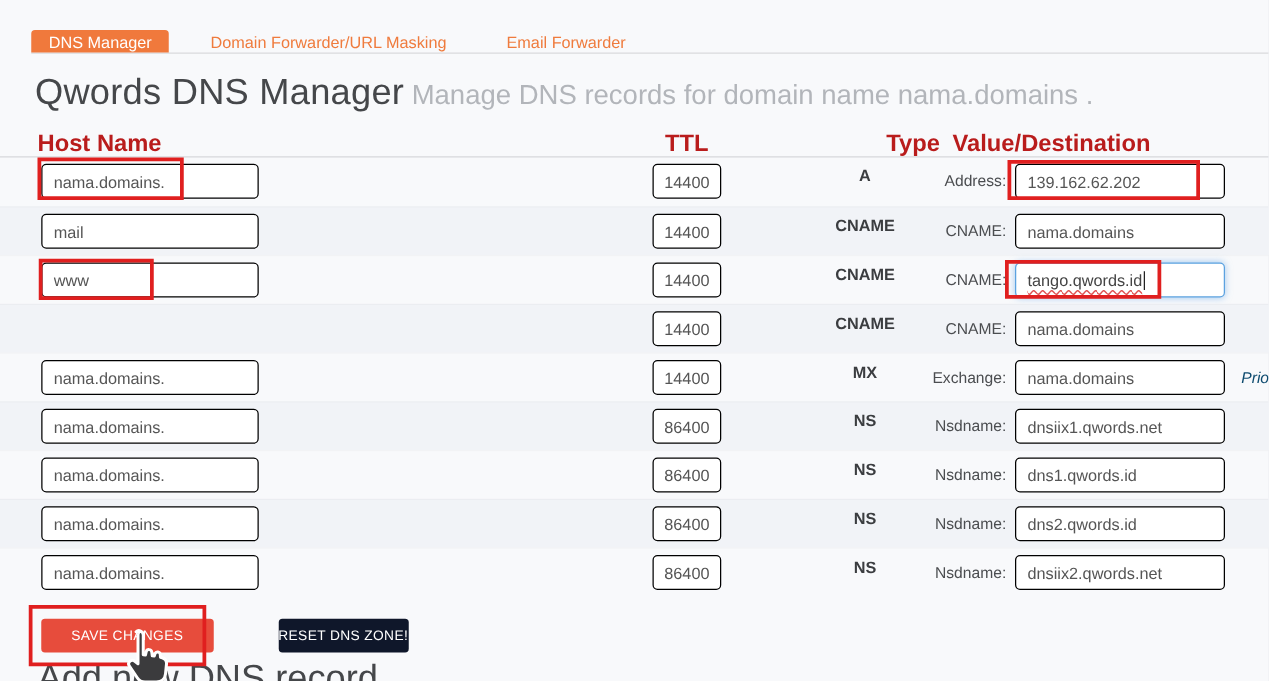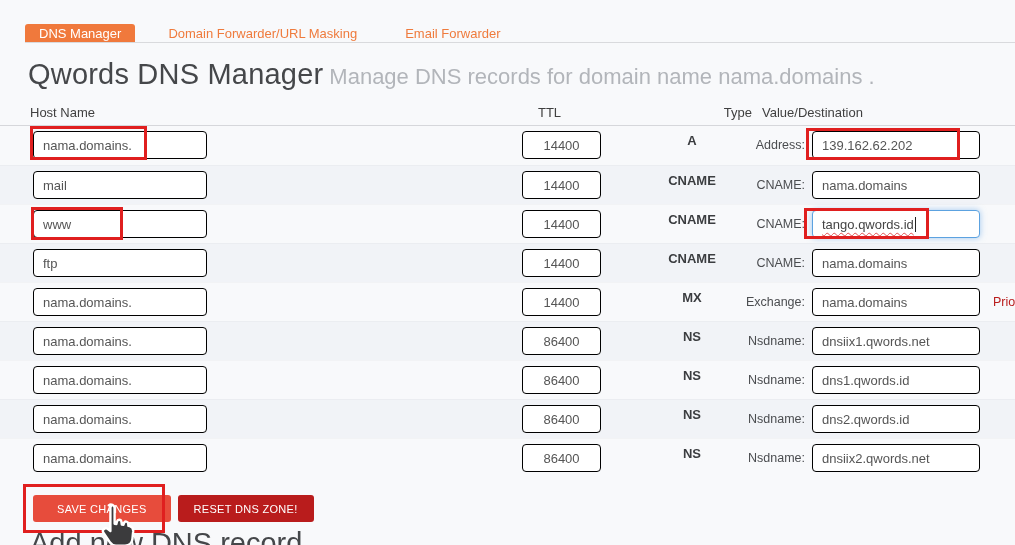--- a/index.html
+++ b/index.html
@@ -24,49 +24,49 @@
     background:#f0793c; color:#ffffff; border-radius:3px 3px 0 0;
     padding:0 14px; margin-right:16px;
   }
   
   .pagehead{ position:absolute; left:28px; top:58px; white-space:nowrap; }
   .pagehead .title{ font-size:29px; font-weight:500; color:#45474a; letter-spacing:.2px; }
   .pagehead .subtitle{ font-size:22px; font-weight:400; color:#b2b5ba; margin-left:6px;text-align:right; }
   
   .thead{
     position:absolute; left:0; right:0; top:100px; height:26px;
-    border-bottom:1px solid #d6d7db; font-size:13px; font-weight:400; color:#404040;
+    border-bottom:1px solid #d6d7db; font-size:19px; font-weight:700; color:#b91c1c;
   }
   .thead .h-host{ position:absolute; left:30px; top:5px; }
   .thead .h-ttl{ position:absolute; left:522px; width:55px; top:5px; text-align:center; }
   .thead .h-type{ position:absolute; left:632px; width:120px; top:5px; text-align:right; }
   .thead .h-value{ position:absolute; left:762px; top:5px; }
   
   .rows{ position:absolute; left:0; right:0; top:126px; }
   .row{ position:relative; height:39px; border-top:1px solid rgba(0,0,0,0.025); }
   .row:first-child{ border-top:none; }
   .row:nth-child(even){ background:#f1f3f7; }
   .inp{
     position:absolute; height:28px; background:#ffffff;
     border:1px solid #000000; border-radius:4px;
     font-family:"Liberation Sans", sans-serif; font-size:13px; color:#555;
     padding:0 9px; outline:none;
   }
   .inp.host{ left:33px; top:5px; width:174px; }
-  .inp.ttl{ left:522px; top:5px; width:79px; text-align:center; padding:0 4px; }
+  .inp.ttl{ left:522px; top:5px; width:55px; text-align:center; padding:0 4px; }
   .inp.val{ left:812px; top:5px; width:168px; }
   .type{
     position:absolute; left:632px; width:120px; top:7px; text-align:center;
     font-size:13px; font-weight:600; color:#3b3d40;
   }
   .vlabel{
     position:absolute; left:690px; width:115px; top:12px; text-align:right;
     font-size:12.5px; color:#4b4d50;
   }
-  .suffix{ position:absolute; left:993px; top:12px; font-size:12.5px; color:#b91c1c; white-space:nowrap; }
+  .suffix{ position:absolute; left:993px; top:12px; font-size:12.5px; color:#0c4a6e; white-space:nowrap;font-style:italic; }
   
   .fake-input{
     position:absolute; left:812px; top:5px; width:168px; height:28px;
     background:#fff; border:1px solid #5ca2e0; border-radius:4px;
     box-shadow:0 0 6px rgba(90,160,230,.55);
     display:flex; align-items:center; padding:0 9px;
     font-size:13px; color:#444;
   }
   .fake-input .txt{
     text-decoration-line:underline; text-decoration-style:wavy;
@@ -75,21 +75,21 @@
   }
   .caret{ display:inline-block; width:1px; height:15px; background:#222; margin-left:1px; }
   
   .btnrow{ position:absolute; left:33px; top:495px; display:flex; }
   .btn{
     height:27px; display:inline-flex; align-items:center; justify-content:center;
     border:none; border-radius:3px; color:#fff; font-family:"Liberation Sans", sans-serif;
     font-size:11px; letter-spacing:.3px; cursor:pointer; margin-right:7px; white-space:nowrap;
   }
   .btn.save{ background:#e74c3c; padding:0 24px; }
-  .btn.reset{ background:#b91c1c; padding:0 16px; }
+  .btn.reset{ background:#0f172a; padding:0 0;margin-left:45px; }
   .btn.delete{ background:#d9534f; padding:0 13px; }
   
   .bottom-heading{
     position:absolute; left:30px; top:527px; font-size:29px; font-weight:500;
     color:#45474a; white-space:nowrap;
   }
   
   .anno{ position:absolute; border:3px solid #e01f1f; background:transparent; pointer-events:none; }
   .anno1{ left:30px;  top:126px; width:117px; height:34px; }
   .anno2{ left:806px; top:128px; width:154px; height:32px; }
@@ -143,21 +143,20 @@
       <input class="inp ttl" value="14400" style="">
       <div class="type">CNAME</div>
       <div class="vlabel">CNAME:</div>
       <div class="fake-input">
         <span class="txt">tango.qwords.id</span>
           <span class="caret"></span>
       </div>
     </div>
 
     <div class="row">
-      <input class="inp host" value="ftp" style="">
       <input class="inp ttl" value="14400" style="">
       <div class="type">CNAME</div>
       <div class="vlabel">CNAME:</div>
       <input class="inp val" value="nama.domains" style="">
     </div>
 
     <div class="row">
       <input class="inp host" value="nama.domains." style="">
       <input class="inp ttl" value="14400" style="">
       <div class="type">MX</div>

